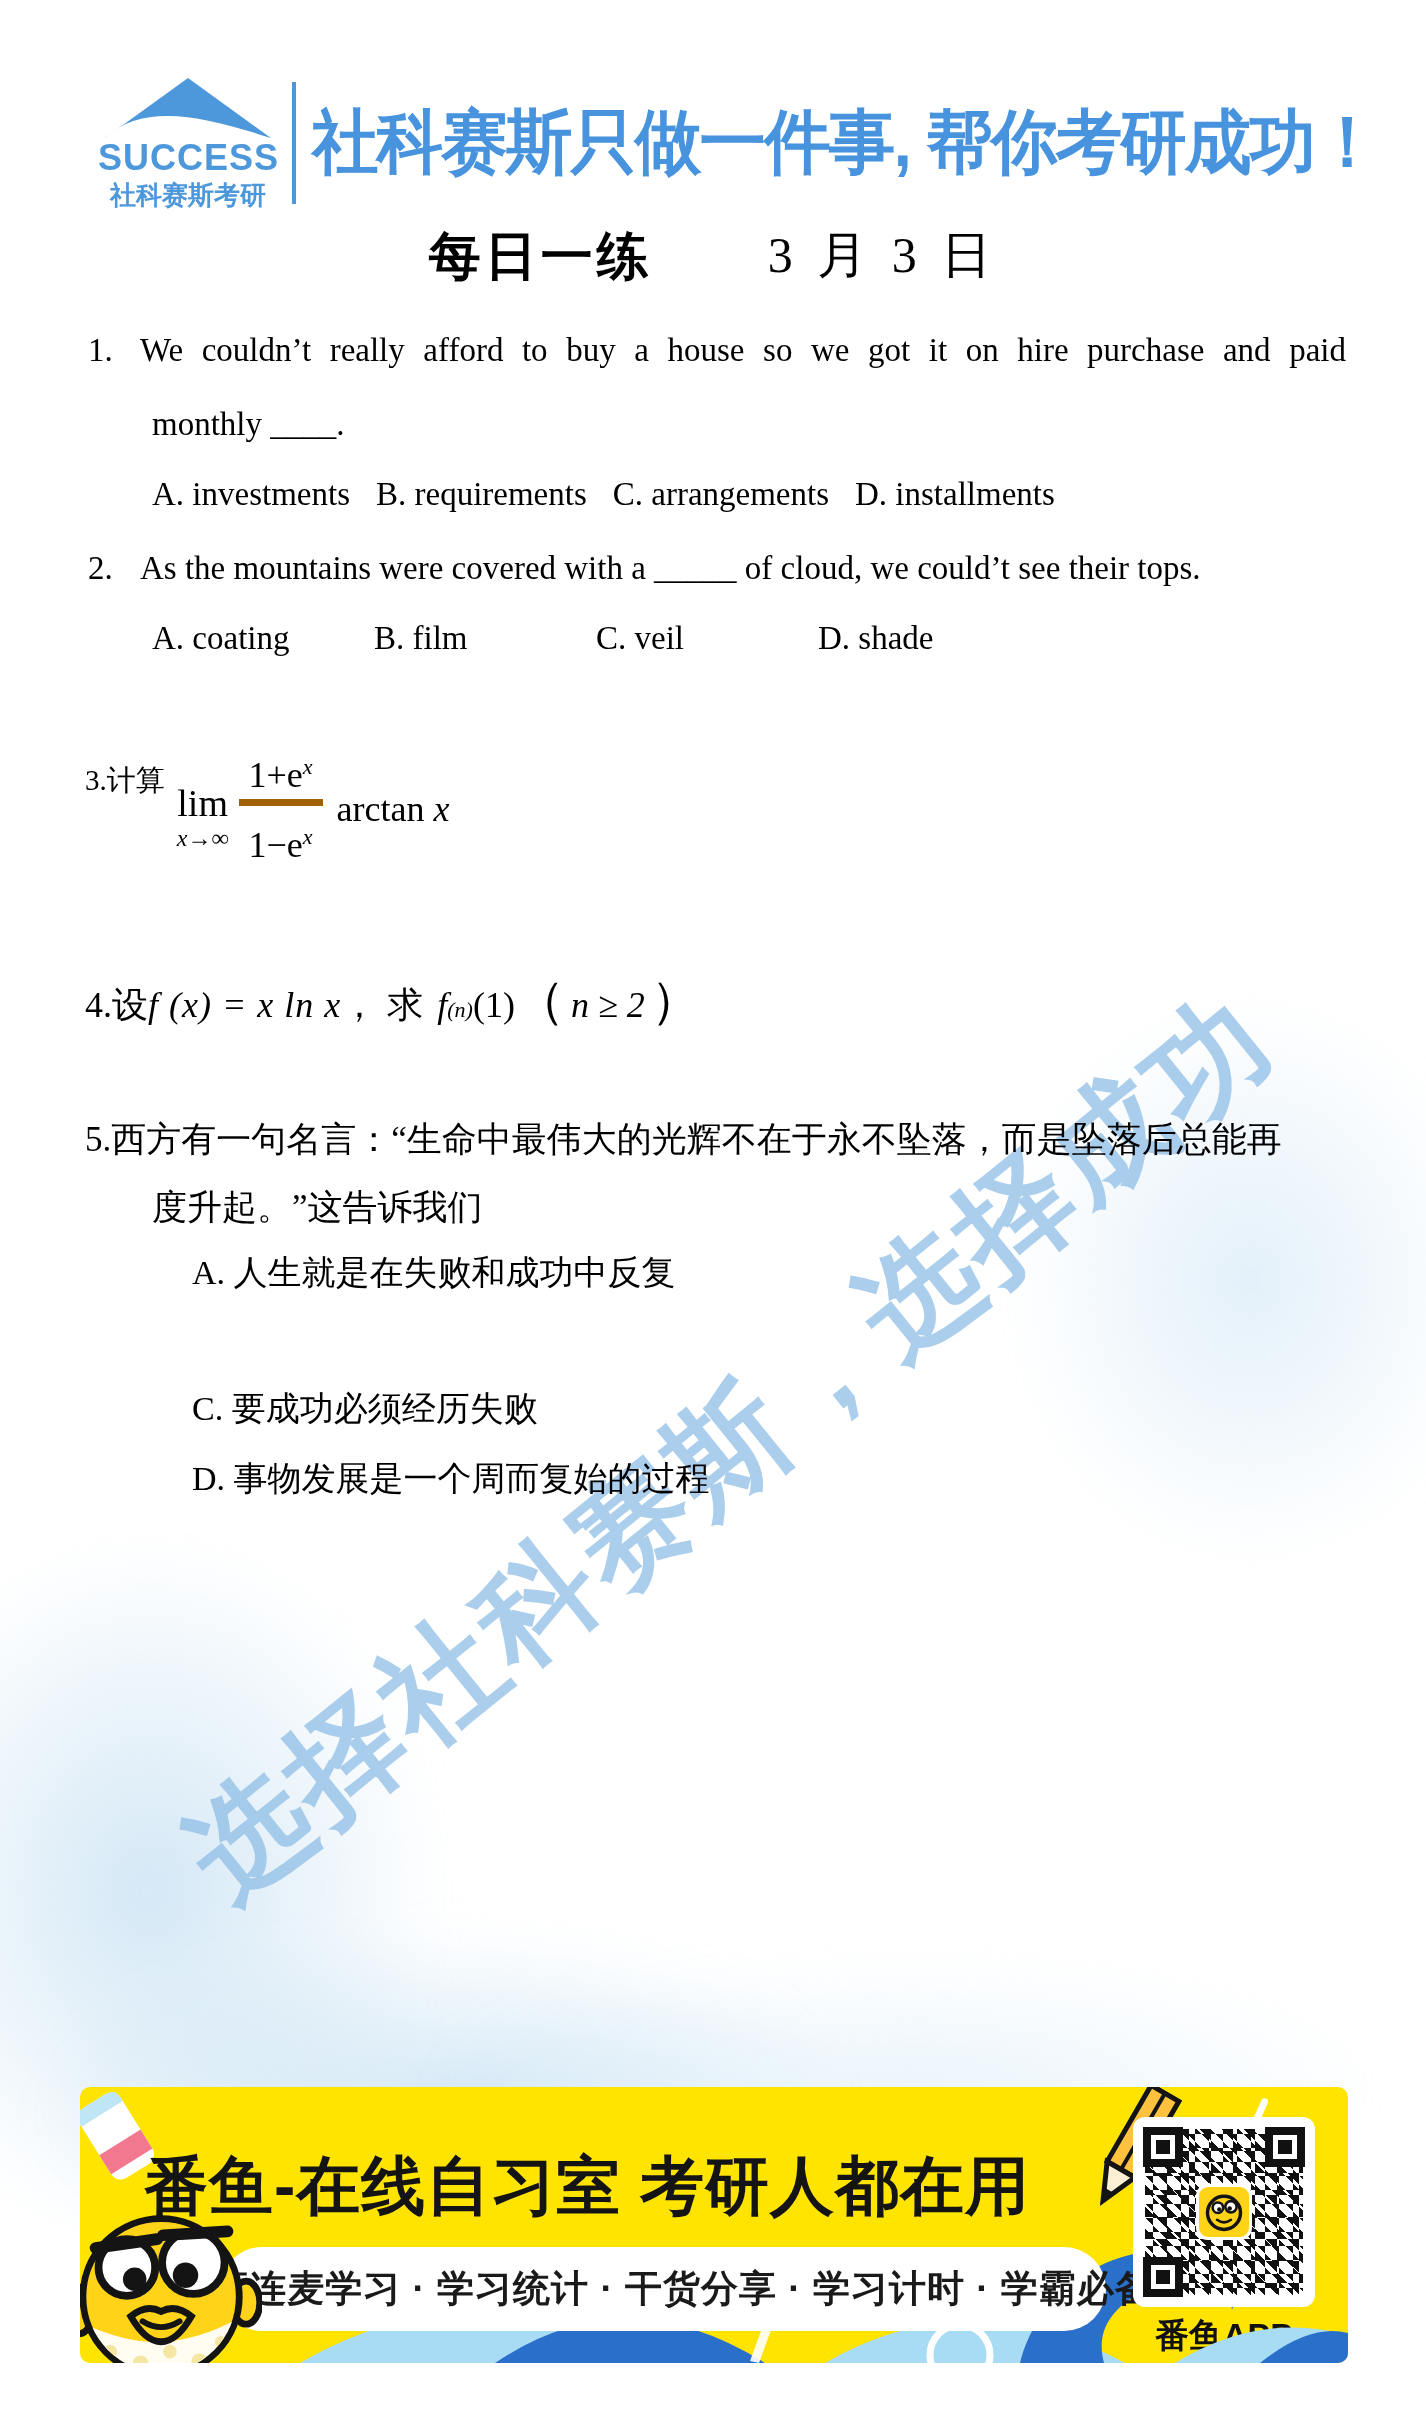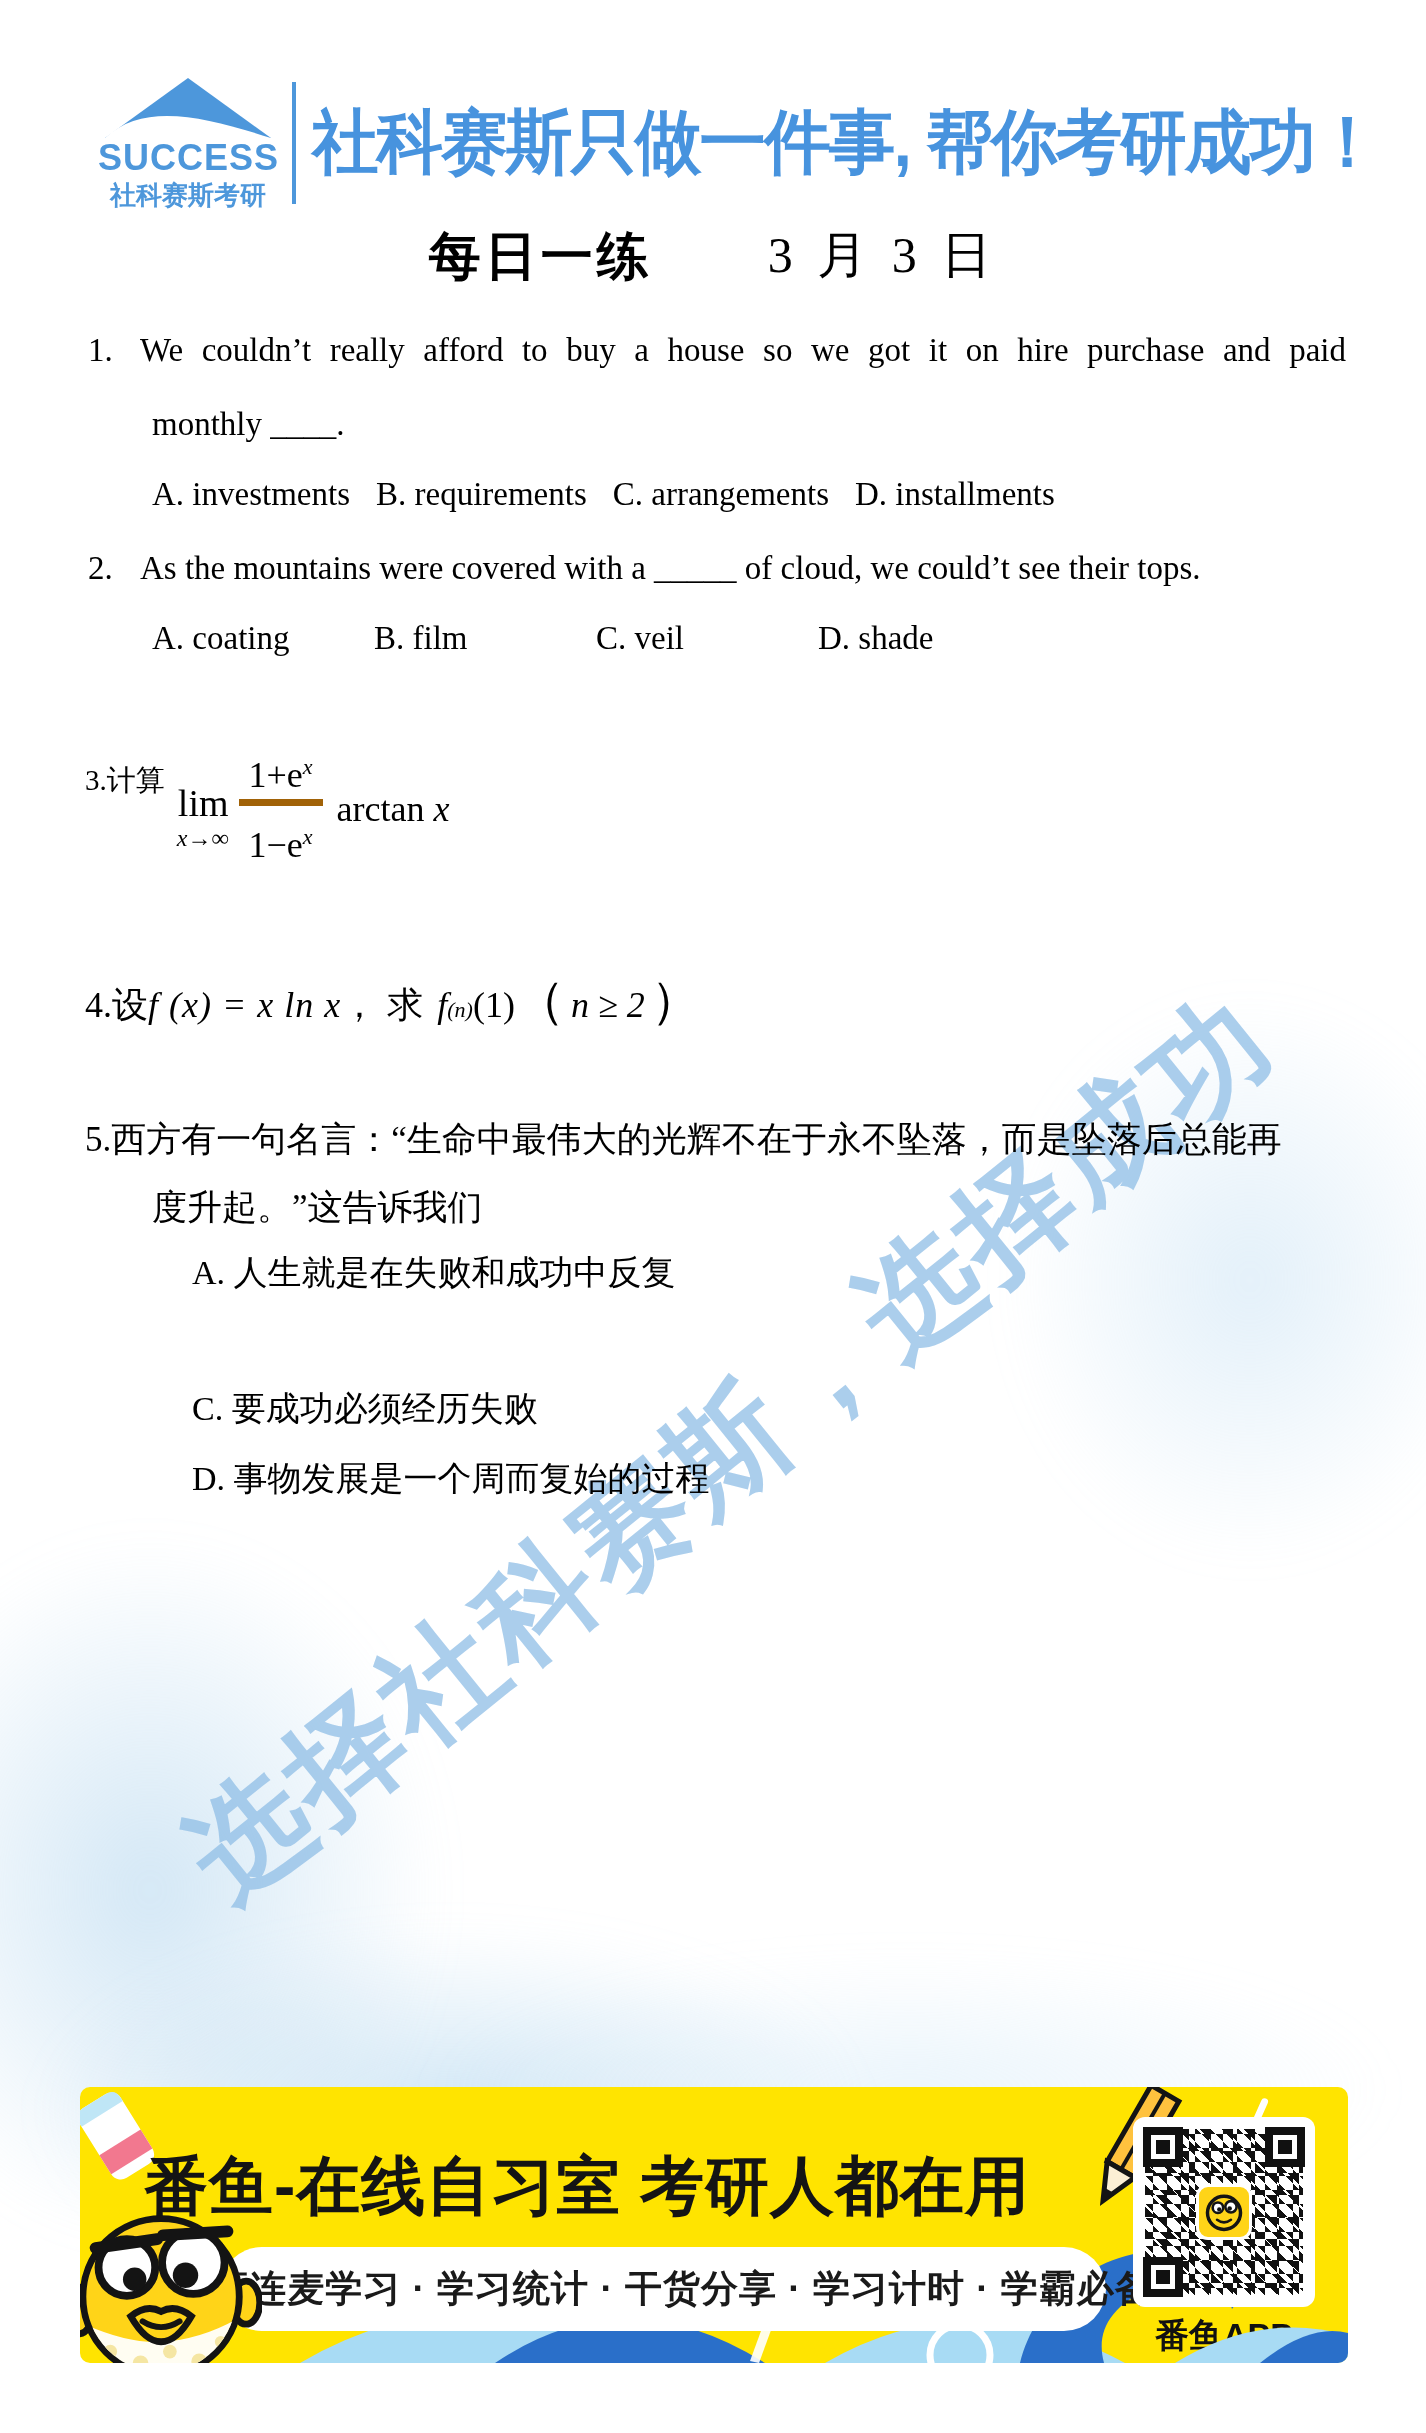--- a/index.html
+++ b/index.html
@@ -61,21 +61,21 @@
   .q1-l2 { left:152px; top:404px; }
   .q1-opts { left:152px; top:474px; display:flex; gap:26px; }
   .q2 { left:88px; top:548px; width:1258px; display:flex; }
   .q2-opts { left:152px; top:618px; display:flex; }
   .q2-opts .opt { display:inline-block; width:222px; }
   .q2-opts .opt:last-child { width:auto; }
   
   .q3 { left:85px; top:756px; display:flex; align-items:center; font-size:36px; }
   .q3 .prefix { align-self:flex-start; margin-top:6px; font-size:29px;text-align:right; }
   .formula { display:inline-flex; align-items:center; margin-left:12px; }
-  .lim-block { display:inline-flex; flex-direction:column; align-items:flex-end; margin-top:14px; }
+  .lim-block { display:inline-flex; flex-direction:column; align-items:center; margin-top:14px; }
   .lim { font-size:38px; line-height:1; }
   .lim-sub { font-size:24px; font-style:italic; line-height:1; margin-top:4px; }
   .frac { display:inline-flex; flex-direction:column; align-items:center; margin-left:10px; }
   .frac-num { padding:0 10px 6px; border-bottom:7px solid #a16207; line-height:1; }
   .frac-den { padding-top:20px; line-height:1; }
   .frac sup { font-size:22px; font-style:italic; }
   .tail { margin-left:14px; }
   .mathvar { font-style:italic; }
   
   .q4 { left:85px; top:975px; display:flex; align-items:baseline; font-size:36px; }

